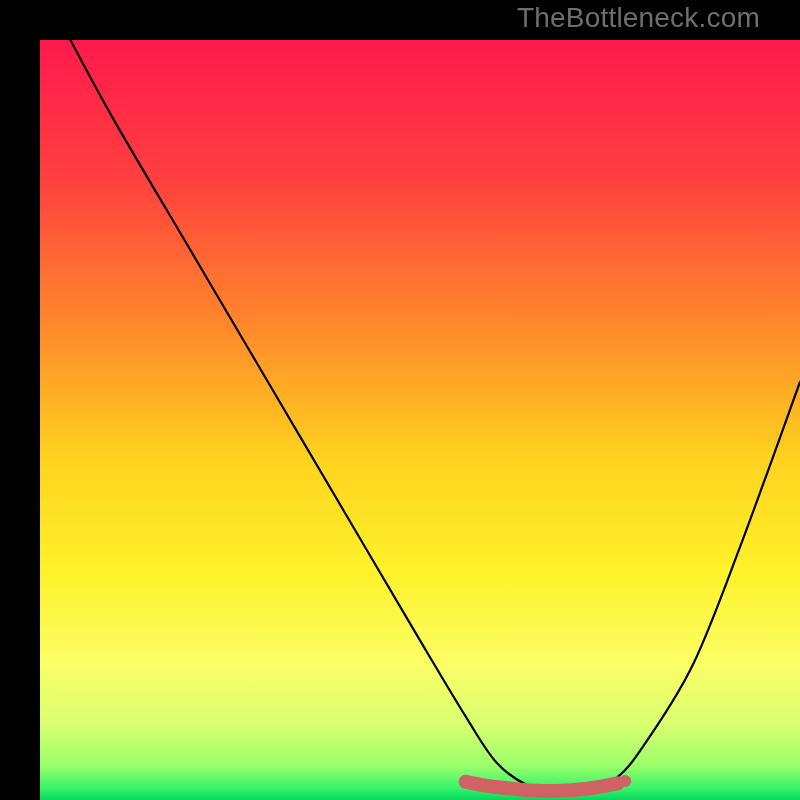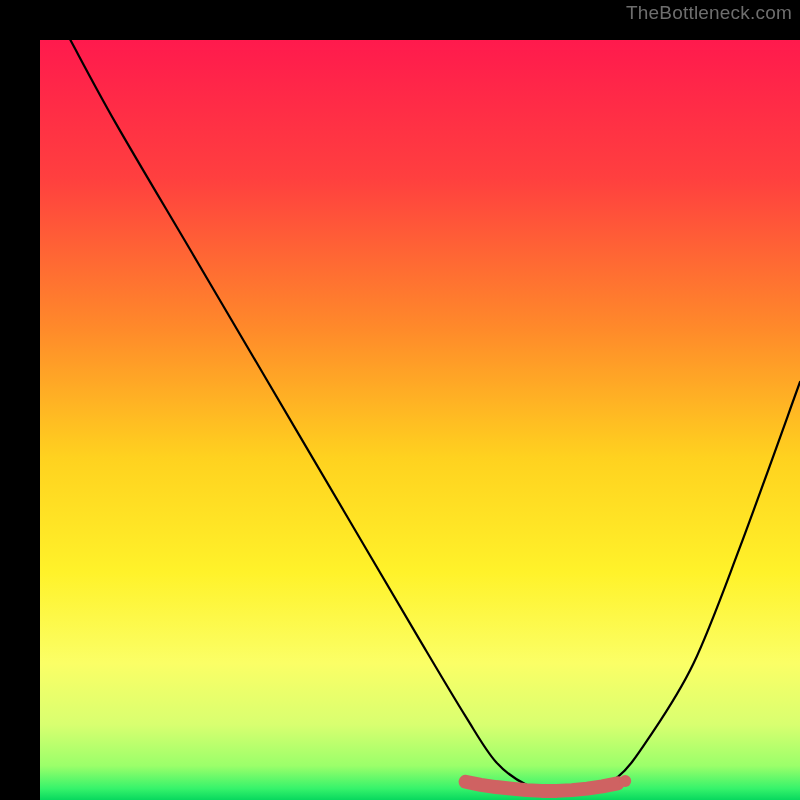--- a/index.html
+++ b/index.html
@@ -22,23 +22,23 @@
   .plot {
     position: absolute;
     left: 20px;
     top: 20px;
     width: 760px;
     height: 760px;
   }
   .watermark {
     position: absolute;
     top: 2px;
-    right: 8px;
+    right: 40px;
     color: #6e6e6e;
-    font-size: 19px;
+    font-size: 28px;
     font-weight: 500;
     letter-spacing: 0.2px;
   }
 </style>
 </head>
 <body>
 
 <div class="frame">
   <svg class="plot" viewBox="0 0 760 760" preserveAspectRatio="none">
     <defs>

